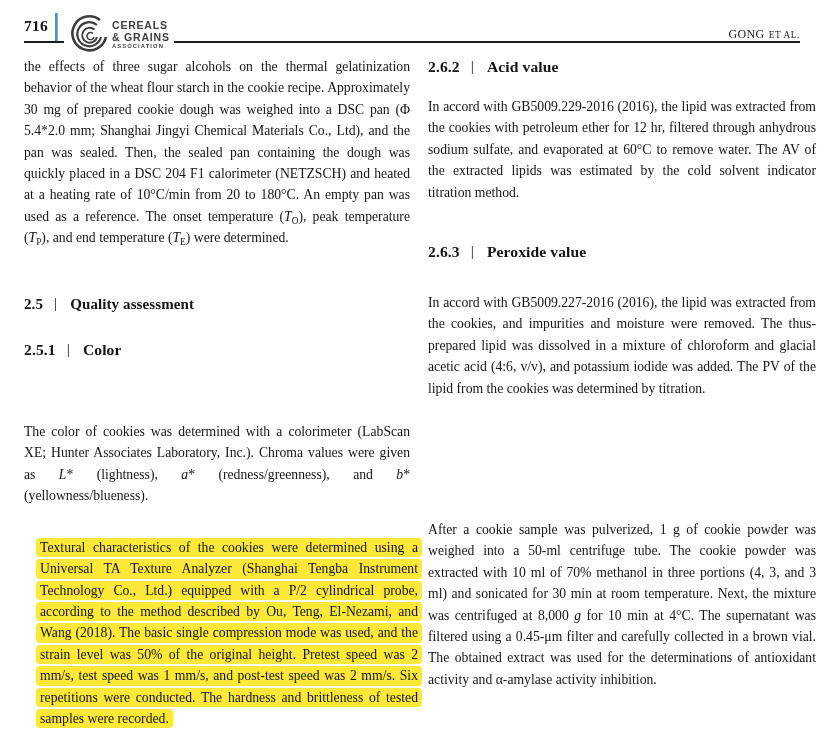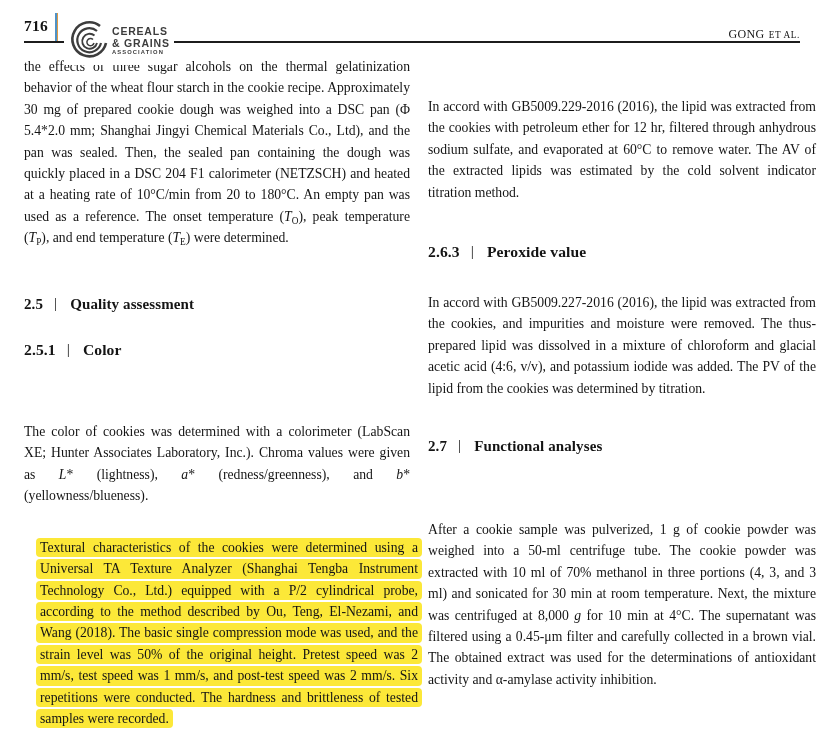--- a/index.html
+++ b/index.html
@@ -5,21 +5,21 @@
   html,body{margin:0;padding:0;background:#ffffff;}
   .page{
     position:relative;width:824px;height:737px;background:#fff;overflow:hidden;
     font-family:"Liberation Serif","DejaVu Serif",serif;color:#141414;
   }
   
   .page-number{position:absolute;left:24px;top:17px;font-size:15.5px;font-weight:bold;letter-spacing:.3px;}
   .header-bar{position:absolute;left:55px;top:13px;width:2.5px;height:28px;
     background:linear-gradient(90deg,var(--bar-blue,#4f92c6) 0 50%,var(--bar-orange,#dd9a45) 50% 100%);}
   .header-rule{position:absolute;left:24px;top:41px;width:776px;height:1.6px;background:#1c1c1c;}
-  .logo{position:absolute;left:64px;top:17px;height:48px;display:flex;align-items:center;background:#fff;padding:0 4px 0 2px;z-index:2;}
+  .logo{position:absolute;left:64px;top:11px;height:48px;display:flex;align-items:center;background:#fff;padding:0 4px 0 2px;z-index:2;}
   .logo svg{display:block;}
   .logo-text{margin-left:4px;color:var(--logo-color,#3d3d3d);line-height:1;}
   .logo-line1,.logo-line2{font-family:"Liberation Sans","DejaVu Sans",sans-serif;font-size:10.5px;font-weight:bold;letter-spacing:.8px;}
   .logo-line2{margin-top:1px;}
   .logo-line3{font-family:"Liberation Sans","DejaVu Sans",sans-serif;font-size:5.8px;font-weight:bold;letter-spacing:1.1px;margin-top:1.5px;}
   .running-head{position:absolute;right:24px;top:24px;z-index:2;}
   .rh-name{font-size:12px;letter-spacing:.4px;}
   .rh-suffix{font-size:9.3px;letter-spacing:.6px;}
   
   .col{position:absolute;top:0;height:737px;}
@@ -92,30 +92,30 @@
     </h3>
 
     <p class="body-text t-color"><span>The color of cookies was determined with a colorimeter (LabScan XE; Hunter Associates Laboratory, Inc.). Chroma values were given as </span><span style="font-style: italic;">L</span><span>* (lightness), </span><span style="font-style: italic;">a</span><span>* (redness/greenness), and </span><span style="font-style: italic;">b</span><span>* (yellowness/blueness).</span></p>
 
 
     <p class="body-text t-textural"><span class="hl">Textural characteristics of the cookies were determined using a Universal TA Texture Analyzer (Shanghai Tengba Instrument Technology Co., Ltd.) equipped with a P/2 cylindrical probe, according to the method described by Ou, Teng, El-Nezami, and Wang (2018). The basic single compression mode was used, and the strain level was 50% of the original height. Pretest speed was 2 mm/s, test speed was 1 mm/s, and post-test speed was 2 mm/s. Six repetitions were conducted. The hardness and brittleness of tested samples were recorded.</span></p>
   </div>
 
   <div class="col col-right">
 
+    <h3 class="sec subsec t-h262">
+      <span>2.6.2</span><span class="pipe">|</span><span>Acid value</span>
+    </h3>
 
     <p class="body-text t-acid">In accord with GB5009.229-2016 (2016), the lipid was extracted from the cookies with petroleum ether for 12 hr, filtered through anhydrous sodium sulfate, and evaporated at 60°C to remove water. The AV of the extracted lipids was estimated by the cold solvent indicator titration method.</p>
 
     <h3 class="sec subsec t-h263">
       <span>2.6.3</span><span class="pipe">|</span><span>Peroxide value</span>
     </h3>
 
     <p class="body-text t-peroxide">In accord with GB5009.227-2016 (2016), the lipid was extracted from the cookies, and impurities and moisture were removed. The thus-prepared lipid was dissolved in a mixture of chloroform and glacial acetic acid (4:6, v/v), and potassium iodide was added. The PV of the lipid from the cookies was determined by titration.</p>
 
-    <h2 class="sec t-h27">
-      <span>2.7</span><span class="pipe">|</span><span>Functional analyses</span>
-    </h2>
 
 
     <p class="body-text t-extraction"><span>After a cookie sample was pulverized, 1 g of cookie powder was weighed into a 50-ml centrifuge tube. The cookie powder was extracted with 10 ml of 70% methanol in three portions (4, 3, and 3 ml) and sonicated for 30 min at room temperature. Next, the mixture was centrifuged at 8,000 </span><span style="font-style: italic;">g</span><span> for 10 min at 4°C. The supernatant was filtered using a 0.45-μm filter and carefully collected in a brown vial. The obtained extract was used for the determinations of antioxidant activity and α-amylase activity inhibition.</span></p>
   </div>
 
 </div>
 
 </body></html>

